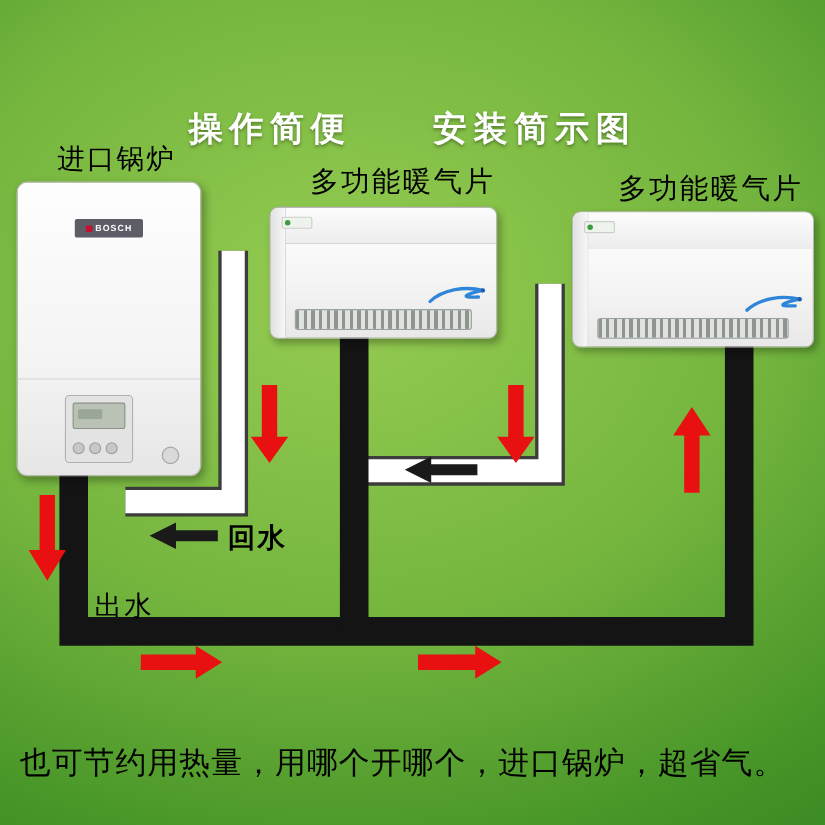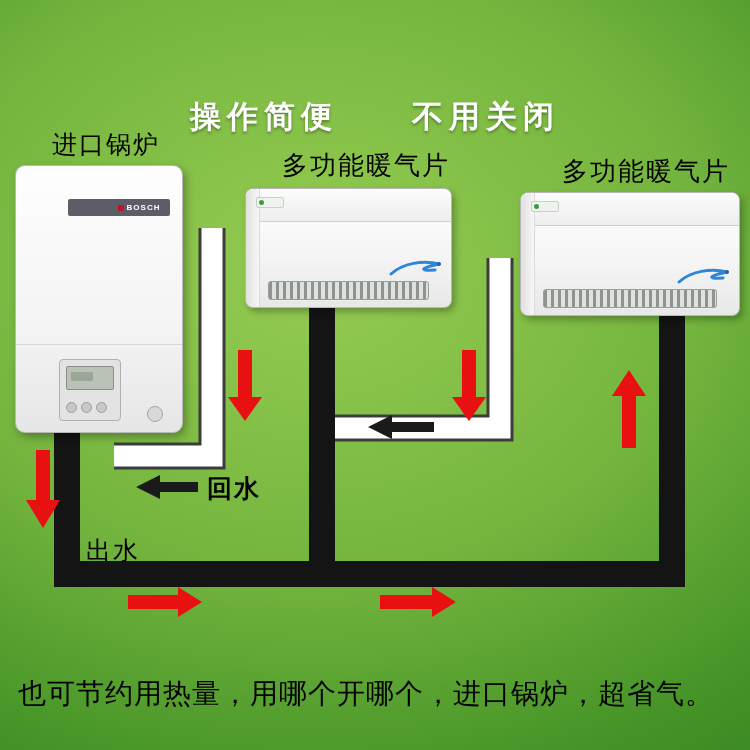--- a/index.html
+++ b/index.html
@@ -49,21 +49,21 @@
   .boiler{
     position:absolute;left:15px;top:165px;width:166px;height:266px;
     background:linear-gradient(180deg,#fefefe 0%,#f4f4f4 60%,#e6e6e6 100%);
     border:1px solid #b9b9b9;border-radius:10px;
     box-shadow:3px 4px 8px rgba(0,0,0,.3);
   }
   .boiler-seam{position:absolute;left:0;right:0;top:178px;border-top:1px solid #d6d6d6;}
   .boiler-brand{
     position:absolute;left:52px;top:33px;width:62px;height:17px;
     background:#5d5d68;border-radius:2px;
-    display:flex;align-items:center;justify-content:center;gap:3px;padding-left:40px;
+    display:flex;align-items:center;justify-content:center;gap:3px;
   }
   .boiler-brand .emblem{width:6px;height:6px;background:#c4122f;border-radius:1px;}
   .boiler-brand .brand-txt{
     font-family:"Liberation Sans",sans-serif;font-size:8px;font-weight:bold;
     color:#fff;letter-spacing:1px;
   }
   .ctrl{
     position:absolute;left:43px;top:193px;width:60px;height:60px;
     background:#e3e3e3;border:1px solid #b0b0b0;border-radius:4px;
   }
@@ -124,21 +124,21 @@
   .footer-1{top:633px;}
   .footer-2{top:675px;}
 </style>
 </head>
 <body>
 
 <div class="stage">
 
   <div class="subtitle">
     <span>操作简便</span>
-    <span>不用关闭</span>
+    <span>安装简示图</span>
   </div>
 
   <svg class="pipes" width="750" height="750" viewBox="0 0 750 750">
 
     <g>
       <polyline class="pipe-outline" points="212,228 212,456 114,456"></polyline>
       <polyline class="pipe-white" points="212,228 212,456 114,456"></polyline>
     </g>
     <g>
       <polyline class="pipe-outline" points="500,258 500,428 324,428"></polyline>

